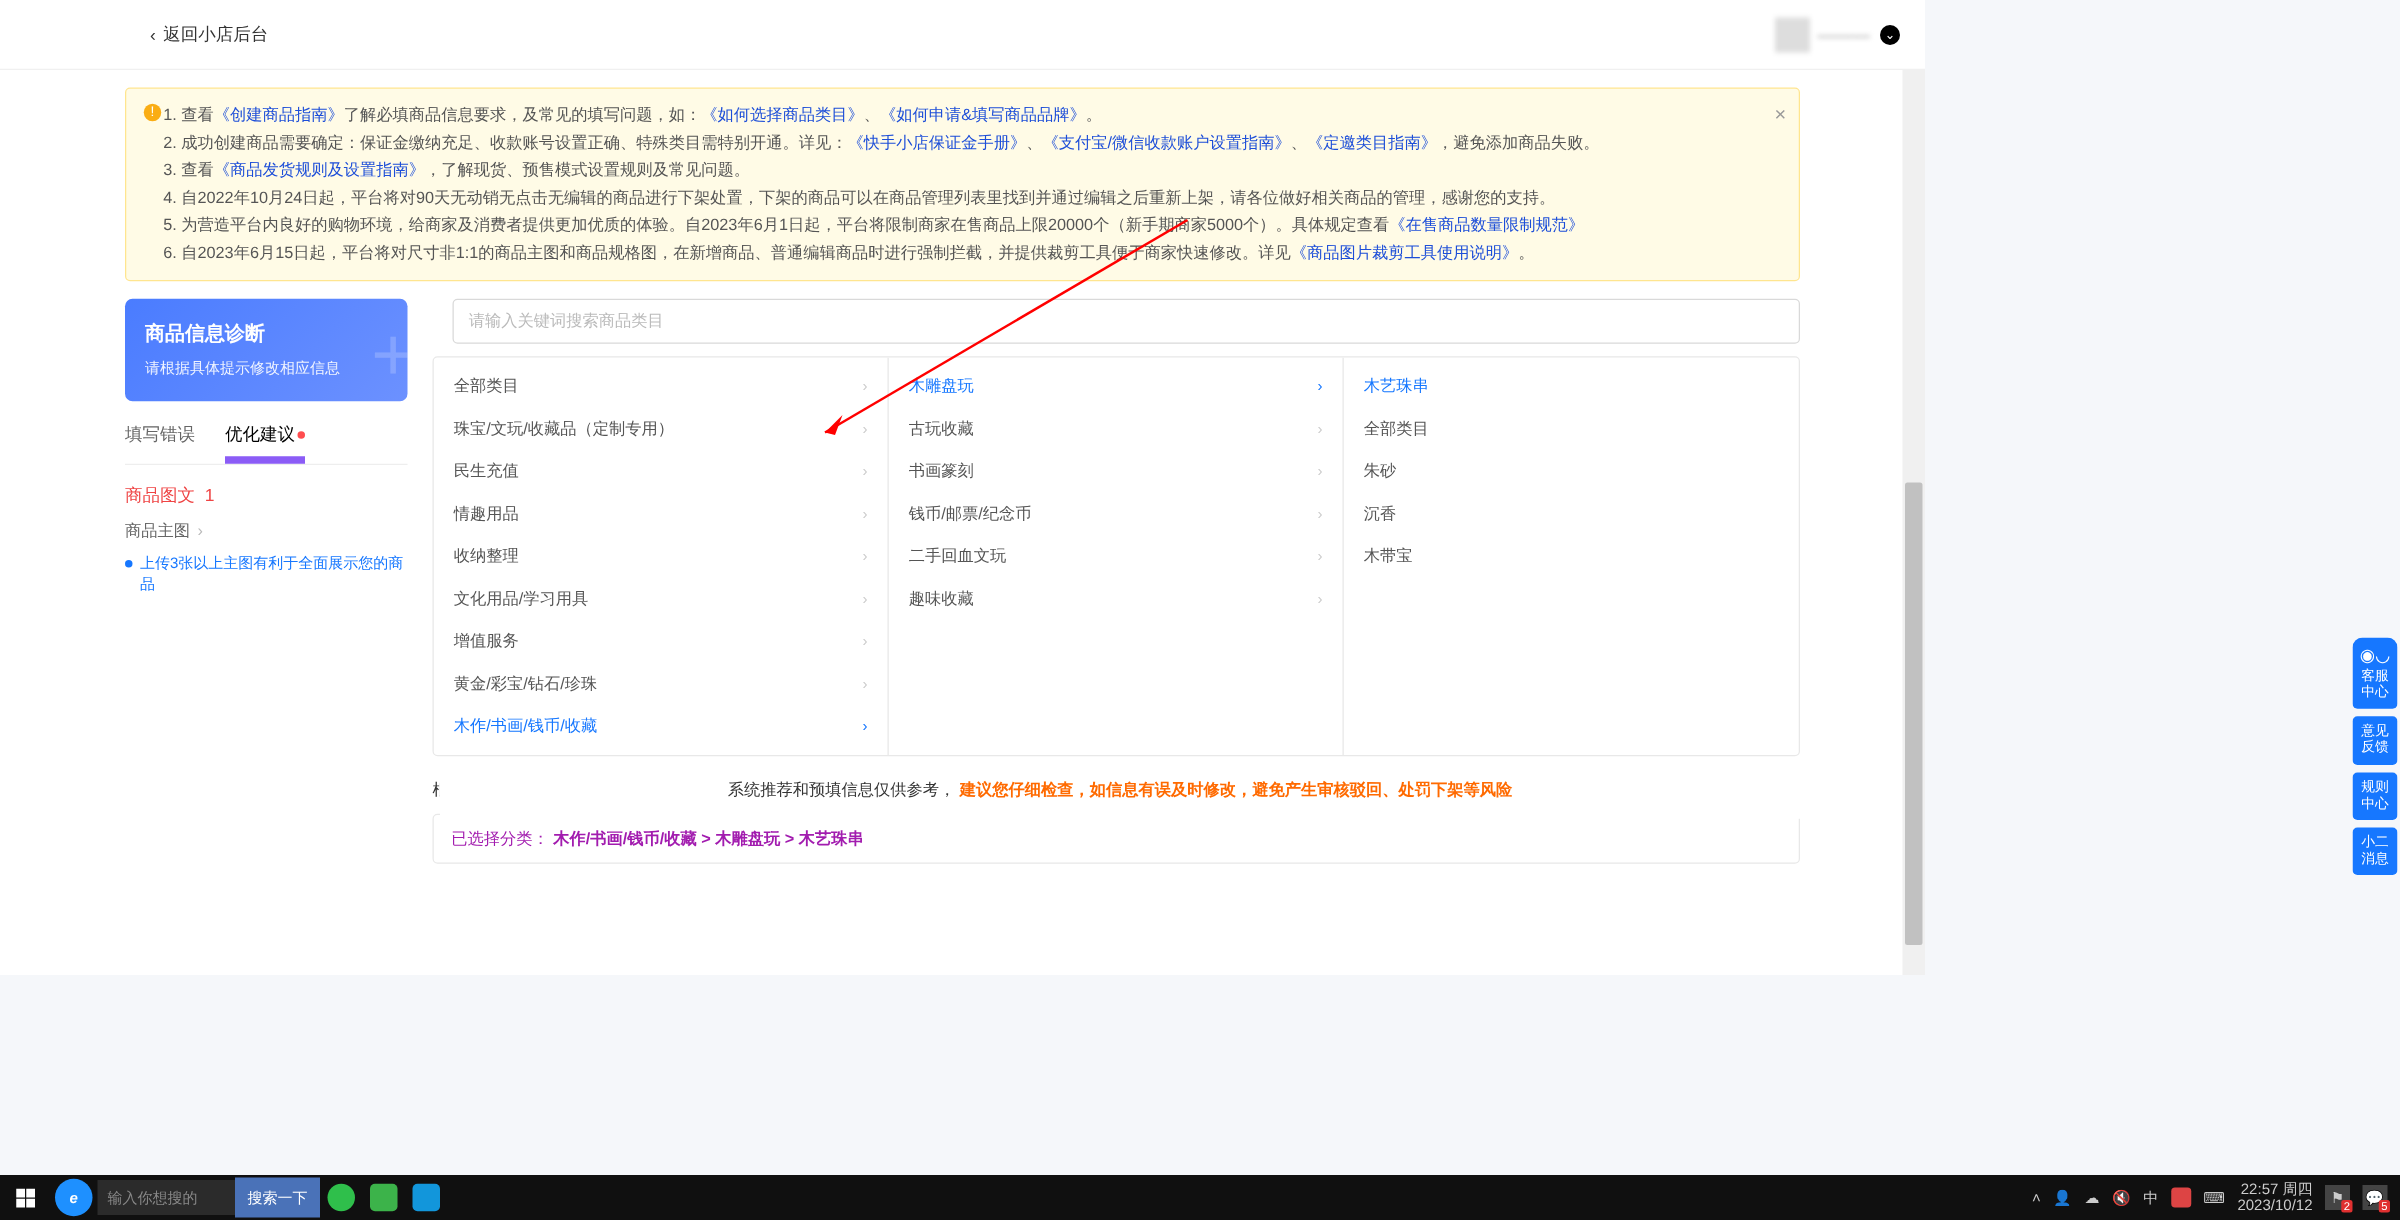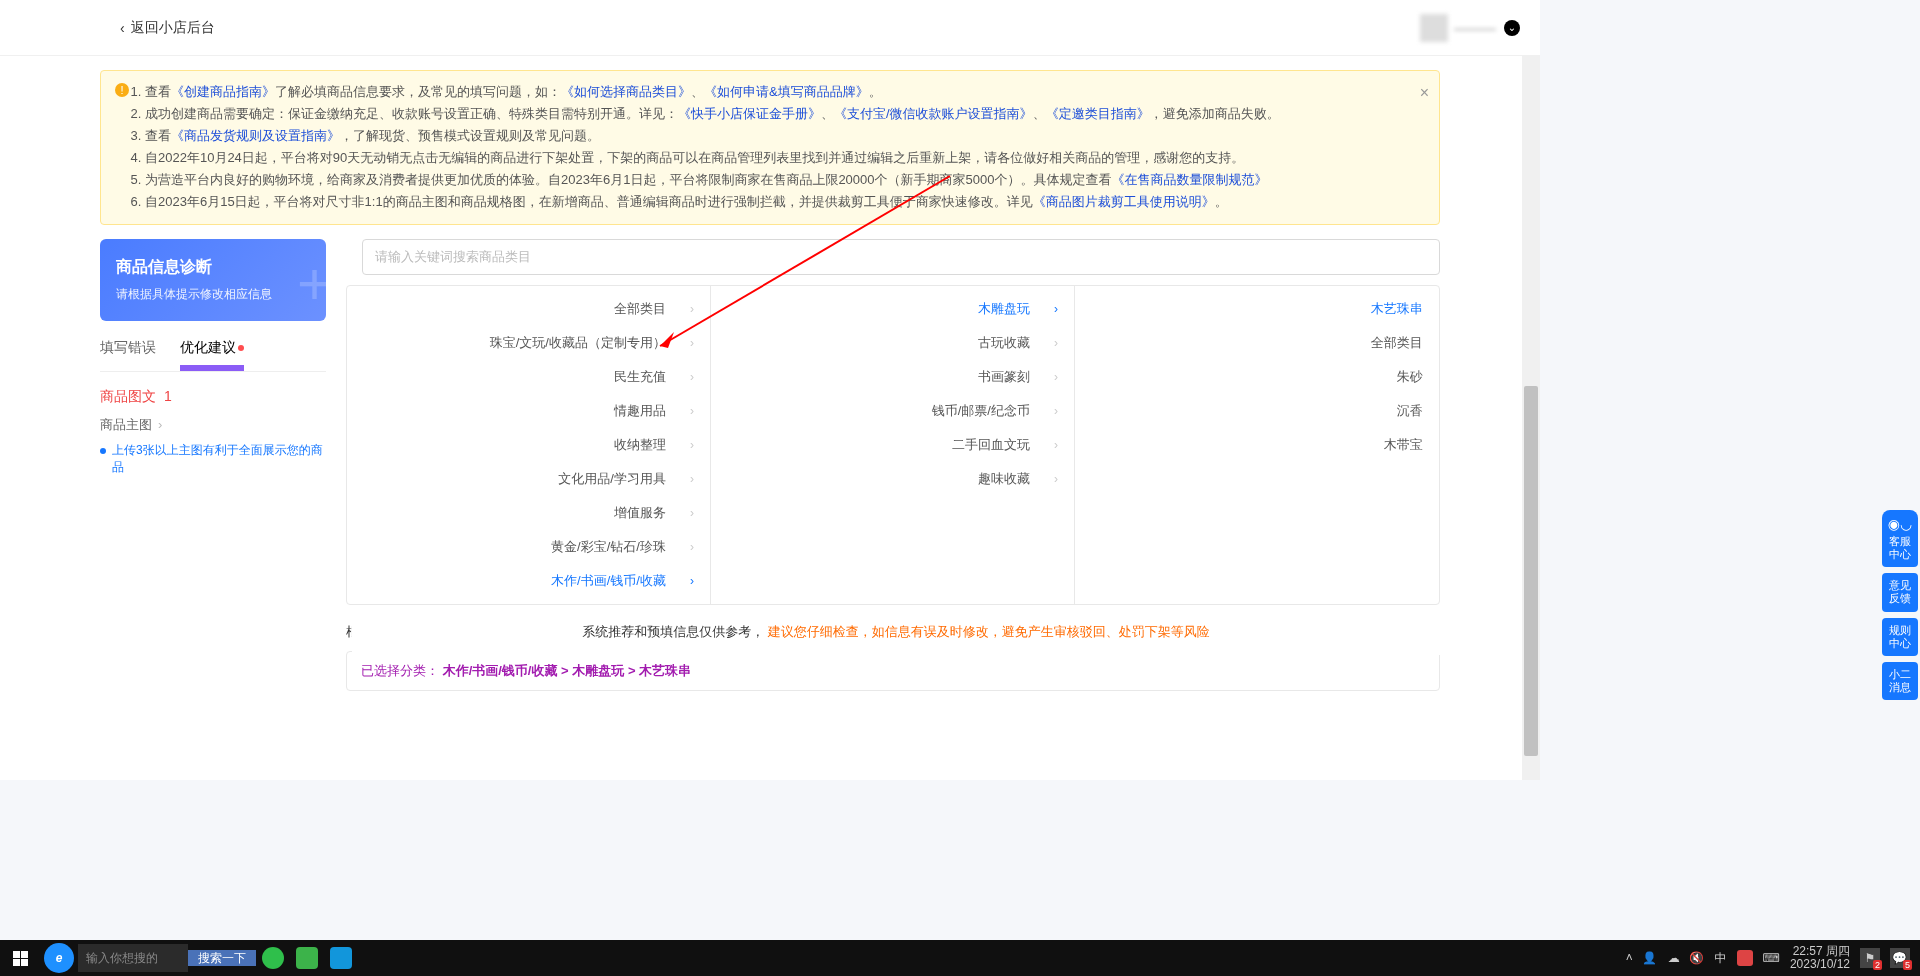--- a/index.html
+++ b/index.html
@@ -37,57 +37,57 @@
 .sub-row { margin-top: 10px; font-size:13px; color:#666; display:flex; align-items:center; }
 .sub-row .chev { color:#bbb; margin-left:6px; }
 .tip-row { margin-top: 8px; font-size: 12px; color: #1677ff; display:flex; align-items:flex-start; }
 .tip-dot { width:6px; height:6px; border-radius:50%; background:#1677ff; margin:6px 6px 0 0; flex-shrink:0; }
 
 .right-col { flex: 1; }
 .search-box { border: 1px solid #d9d9d9; border-radius: 4px; padding: 8px 12px; color: #bbb; font-size: 13px; margin-bottom: 10px; margin-left: 16px; }
 .cat-panel { display: flex; border: 1px solid #e8e8e8; border-radius: 4px; overflow: hidden; }
 .cat-col { width: 33.33%; border-right: 1px solid #e8e8e8; padding: 6px 0; }
 .cat-col:last-child { border-right: none; }
-.cat-item { padding: 8px 16px; display: flex; justify-content: flex-end; align-items: center; cursor: pointer; font-size: 13px; color:#555;gap:24px; }
+.cat-item { padding: 8px 16px; display: flex; justify-content: space-between; align-items: center; cursor: pointer; font-size: 13px; color:#555; }
 .cat-item.sel { color: #1677ff; }
 .cat-chev { color: #ccc; font-size: 12px; }
 .cat-item.sel .cat-chev { color: #1677ff; }
 
 .arrow-anno { position:absolute; pointer-events:none; }
 .arrow-line { stroke:#ff0000; stroke-width:2; }
 .arrow-head { fill:#ff0000; }
 
 .deposit-msg { margin-top: 18px; font-size: 13px; }
 .deposit-msg .black { color:#333; }
 .deposit-msg .link2 { color:#1677ff; cursor:pointer; }
 .deposit-msg .red { color:#ff4d4f; }
 .crumb-box { margin-top: 10px; border:1px solid #e8e8e8; border-radius:4px; padding:10px 14px; font-size:13px; color:#a21caf; }
 
 .footer-fixed { position:absolute; bottom:36px; left:352px; right:100px; background:#fff; border-top:0; }
 .footer-advice { text-align:center; font-size:13px; padding:6px 0 14px 0; color:#333; }
-.footer-advice .red { color:#ff6a00; }
+.footer-advice .red { color:#ff6a00;font-weight:bold; }
 .footer-actions { display:flex; align-items:center; justify-content:space-between; }
 .helper { display:flex; align-items:center; color:#888; font-size:13px; gap:6px; }
 .helper-icon { display:inline-block; width:16px; height:16px; border:1px solid #bbb; border-radius:2px; position:relative; }
 .actions-right { display:flex; align-items:center; gap:14px; }
 .img-btn { width:34px; height:32px; border:1px solid #d9d9d9; border-radius:4px; display:flex; align-items:center; justify-content:center; cursor:pointer; }
 .primary-btn { background:#1677ff; color:#fff; border:none; border-radius:4px; padding:8px 20px; font-size:14px; cursor:pointer; }
 
 .right-dock { position:fixed; right:2px; top:510px; width:36px; display:flex; flex-direction:column; gap:6px; }
 .dock-item { background:#1677ff; color:#fff; font-size:11px; text-align:center; padding:6px 2px; border-radius:4px; line-height:1.2; cursor:pointer; }
 .dock-item.first { border-radius: 8px 8px 4px 4px; position:relative; }
 .dock-face { display:block; font-size:14px; margin-bottom:2px; }
 
 .taskbar { position:fixed; bottom:0; left:0; right:0; height:36px; background:#101010; display:flex; align-items:center; color:#ccc; font-size:12px; }
 .tb-start { width:40px; height:36px; display:flex; align-items:center; justify-content:center; }
 .win-grid { display:grid; grid-template-columns:7px 7px; grid-template-rows:7px 7px; gap:1px; }
 .win-grid span { background:#fff; }
 .tb-ie { width:30px; height:30px; border-radius:50%; background:#1e90ff; color:#fff; display:flex; align-items:center; justify-content:center; font-style:italic; font-weight:bold; margin:0 4px; }
 .tb-search { background:#2b2b2b; height:28px; display:flex; align-items:center; padding:0 8px; width:110px; color:#888; }
-.tb-searchbtn { background:#4a72b8; height:16px; padding:0 10px; display:flex; align-items:center; color:#fff; }
+.tb-searchbtn { background:#4a72b8; height:32px; padding:0 10px; display:flex; align-items:center; color:#fff; }
 .tb-app { width:34px; height:36px; display:flex; align-items:center; justify-content:center; }
 .tb-circle { width:22px; height:22px; border-radius:50%; }
 .tb-right { margin-left:auto; display:flex; align-items:center; gap:10px; padding-right:10px; }
 .tb-time { text-align:right; line-height:1.1; }
 .badge-sq { position:relative; width:20px; height:20px; background:#444; display:flex; align-items:center; justify-content:center; }
 .badge-num { position:absolute; bottom:-2px; right:-2px; background:#e03030; color:#fff; font-size:9px; padding:0 2px; border-radius:2px; }
 </style>
 </head>
 <body>
 

